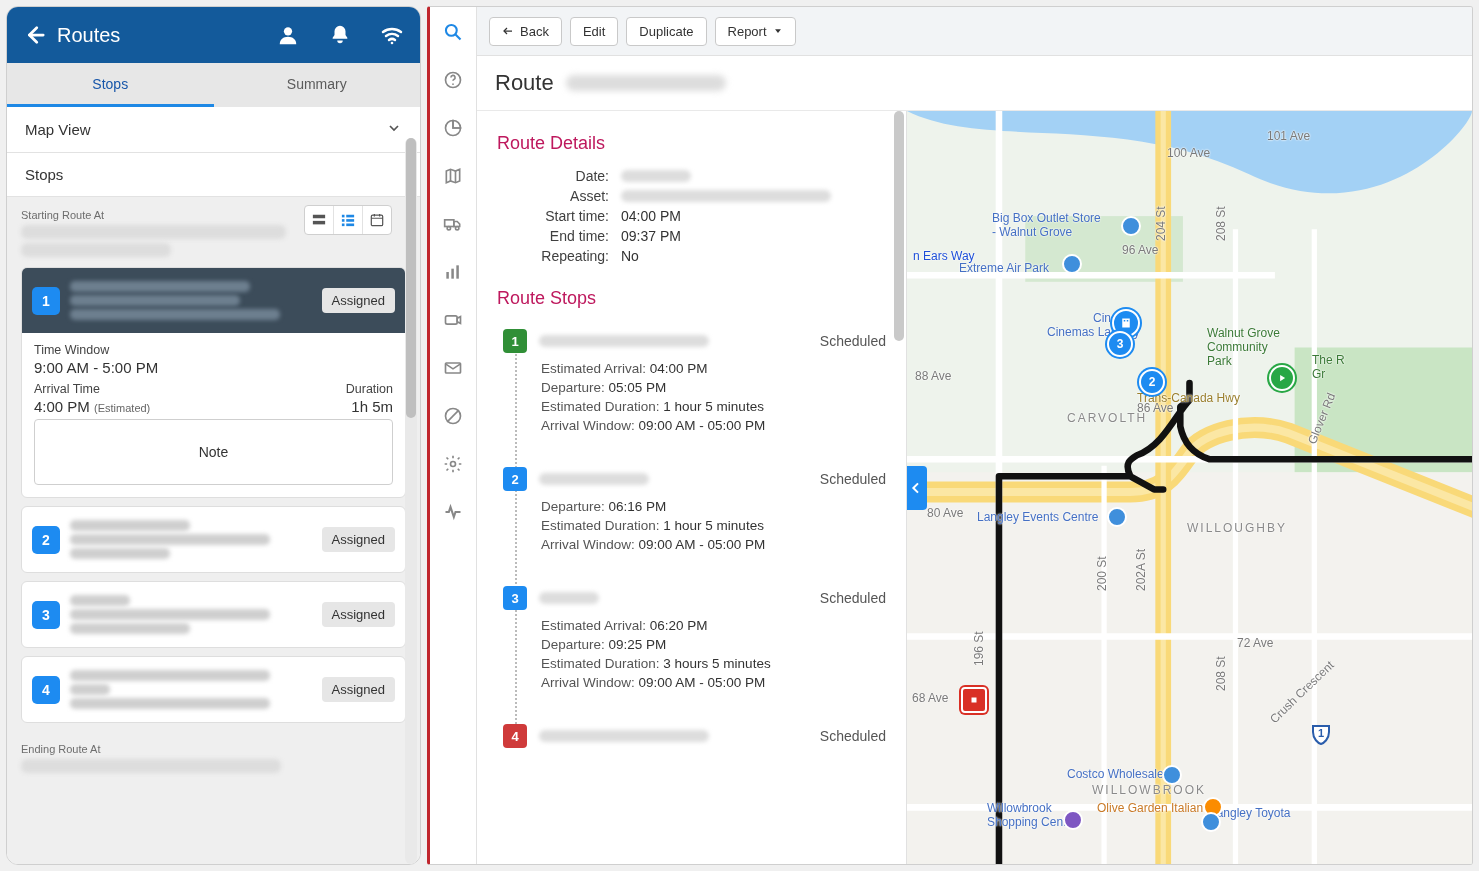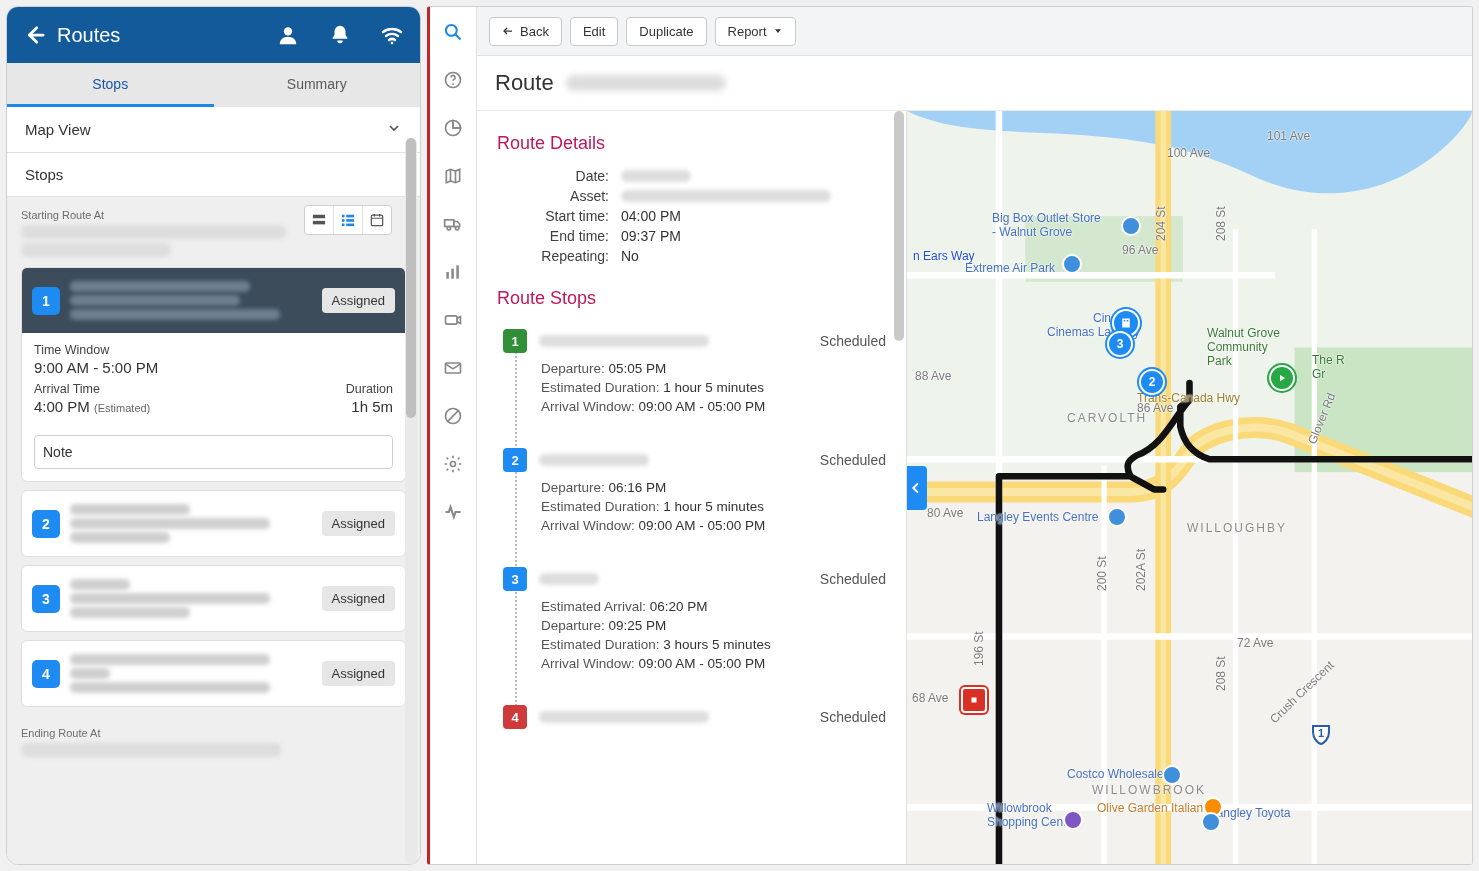--- a/index.html
+++ b/index.html
@@ -194,25 +194,25 @@
   }
   .detail .row {
     display: flex;
     justify-content: space-between;
     margin-top: 6px;
   }
   .detail .small-label { color: #444; font-size: 12.5px; }
   .detail .val {  font-size: 15px; margin-top: 2px; }
   .tiny { font-size: 11px; color: #666; }
   .note-btn {
-    margin-top: 20px;
+    margin-top: 4px;
     border: 1px solid #cfcfcf;
     border-radius: 4px;
-    text-align: left;
-    padding: 8px;
+    text-align: center;
+    padding: 24px;
     cursor: pointer;
     font-size: 14px;
   }
 
   
   .web-pane {
     flex: 1;
     height: 100%;
     background: #fff;
     border: 1px solid #cfcfcf;
@@ -736,20 +736,21 @@
             <div class="rs-list">
               <div class="rs-timeline"></div>
 
               <div class="rstop">
                 <div class="rstop-head">
                   <div class="rnum green">1</div>
                   <div class="blurline" style="width:170px;"></div>
                   <div class="status">Scheduled</div>
                 </div>
                 <div class="rlines">
+                  <div class="rline"><span>Estimated Arrival:</span> <strong>04:00 PM</strong></div>
                   <div class="rline"><span>Departure:</span> <strong>05:05 PM</strong></div>
                   <div class="rline"><span>Estimated Duration:</span> <strong>1 hour 5 minutes</strong></div>
                   <div class="rline"><span>Arrival Window:</span> <strong>09:00 AM - 05:00 PM</strong></div>
                 </div>
               </div>
 
               <div class="rstop">
                 <div class="rstop-head">
                   <div class="rnum">2</div>
                   <div class="blurline" style="width:110px;"></div>
@@ -841,21 +842,21 @@
             <div class="map-label" style="left:188px; top:480px; color:#7a7a7a; transform:rotate(-90deg); transform-origin:left top;">200 St</div>
             <div class="map-label" style="left:227px; top:480px; color:#7a7a7a; transform:rotate(-90deg); transform-origin:left top;">202A St</div>
             <div class="map-label" style="left:65px; top:555px; color:#7a7a7a; transform:rotate(-90deg); transform-origin:left top;">196 St</div>
             <div class="map-label" style="left:398px; top:330px; color:#7a7a7a; transform:rotate(-68deg); transform-origin:left top;">Glover Rd</div>
             <div class="map-label" style="left:360px; top:605px; color:#7a7a7a; transform:rotate(-44deg); transform-origin:left top;">Crush Crescent</div>
             <div class="map-label" style="left:260px; top:35px; color:#7a7a7a;">100 Ave</div>
             <div class="map-label" style="left:360px; top:18px; color:#7a7a7a;">101 Ave</div>
 
             <div class="map-label" style="left:85px; top:100px; color:#4570c4; white-space:pre;">Big Box Outlet Store
 - Walnut Grove</div>
-            <div class="map-label" style="left:58px; top:150px; color:#4570c4;">Extreme Air Park</div>
+            <div class="map-label" style="left:52px; top:150px; color:#4570c4;">Extreme Air Park</div>
             <div class="map-label" style="left:140px; top:200px; color:#4570c4; text-align:right; white-space:pre;">Cineplex
 Cinemas Langley</div>
             <div class="map-label" style="left:300px; top:215px; color:#3b7a37; white-space:pre;">Walnut Grove
 Community
 Park</div>
             <div class="map-label" style="left:405px; top:242px; color:#3b7a37; white-space:pre;">The R
 Gr</div>
             <div class="map-label" style="left:160px; top:300px; color:#8a8a8a; letter-spacing:2px;">CARVOLTH</div>
             <div class="map-label" style="left:70px; top:399px; color:#4570c4;">Langley Events Centre</div>
             <div class="map-label" style="left:280px; top:410px; color:#8a8a8a; letter-spacing:2px;">WILLOUGHBY</div>

